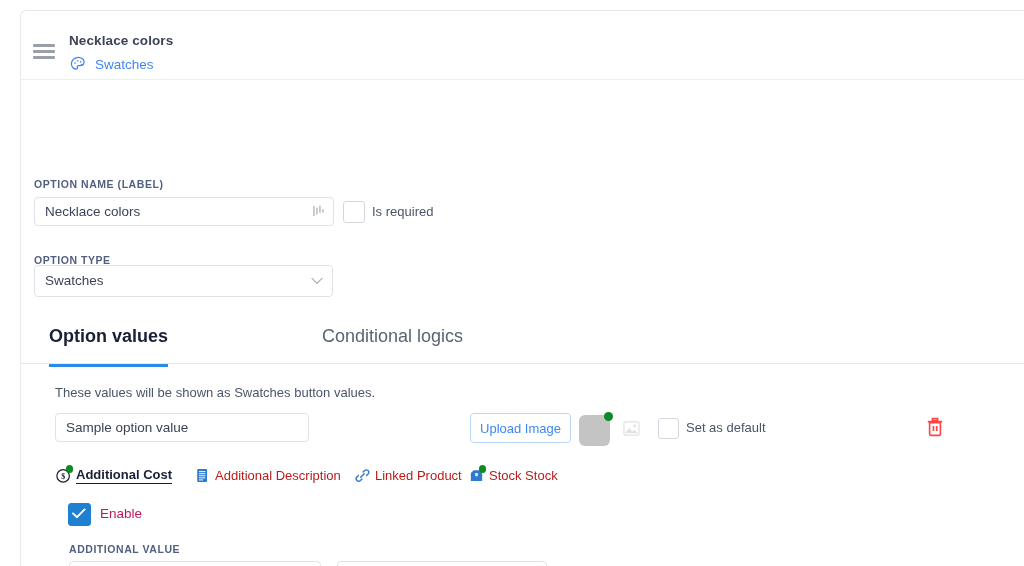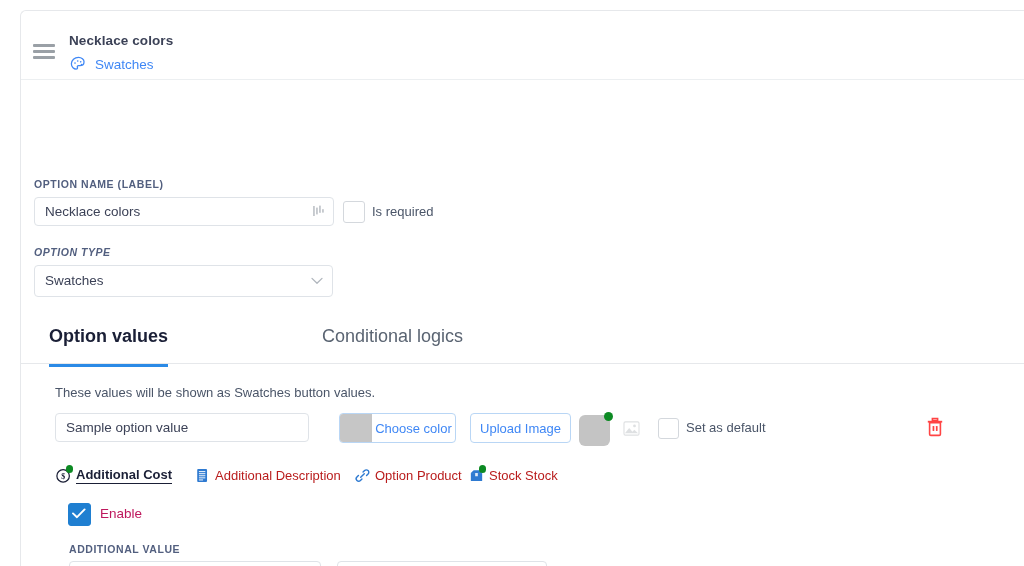--- a/index.html
+++ b/index.html
@@ -114,21 +114,21 @@
     position: absolute; left: 322px; top: 121px;
     width: 20px; height: 20px;
     border: 1px solid #d4d8dd; border-radius: 3px; background: #fff;
     cursor: pointer;
   }
   .chk-required-label {
     position: absolute; left: 351px; top: 124px;
     font-size: 13px; color: #4a5568;
   }
 
-  .lbl-option-type { position: absolute; left: 13px; top: 166px; font-style: italic; }
+  .lbl-option-type { position: absolute; left: 13px; top: 174px; }
   .select-wrap {
     position: absolute; left: 13px; top: 185px;
     width: 297px; height: 30px;
     border: 1px solid #dfe3e8; border-radius: 4px; background: #fff;
     cursor: pointer;
   }
   .select-wrap .val {
     position: absolute; left: 10px; top: 7px;
     font-size: 13.5px; color: #3c4257;
   }
@@ -341,24 +341,20 @@
       <div class="tab tab-0 active">Option values</div>
       <div class="tab tab-2">Conditional logics</div>
     </div>
 
     <div class="panel-note">These values will be shown as Swatches button values.</div>
 
     <div class="row-value">
 
       <input class="text-input inp-sample" type="text" value="Sample option value" style="">
 
-      <button class="btn-outline btn-choose-color">
-        <span class="swatch-preview"></span>
-        <span class="lbl">Choose color</span>
-      </button>
 
       <button class="btn-outline btn-upload">
         <span class="lbl">Upload Image</span>
       </button>
 
       <div class="thumb">
         <span class="thumb-badge"></span>
       </div>
 
       <span class="img-ph">
@@ -411,21 +407,21 @@
       </div>
 
       <div class="subtab st-2">
         <span class="ic">
           <svg viewBox="0 0 18 18" width="17" height="17">
             <path d="M7.1 10.9 L10.9 7.1" stroke="#2e7ad1" stroke-width="1.5" stroke-linecap="round"></path>
             <path d="M9.6 5.4 l1.6 -1.6 a2.6 2.6 0 0 1 3.7 3.7 l-1.6 1.6" fill="none" stroke="#2e7ad1" stroke-width="1.5" stroke-linecap="round"></path>
             <path d="M8.4 12.6 l-1.6 1.6 a2.6 2.6 0 0 1 -3.7 -3.7 l1.6 -1.6" fill="none" stroke="#2e7ad1" stroke-width="1.5" stroke-linecap="round"></path>
           </svg>
         </span>
-        <span class="lbl">Option Product</span>
+        <span class="lbl">Linked Product</span>
       </div>
 
       <div class="subtab st-3">
         <span class="ic">
           <svg viewBox="0 0 18 18" width="17" height="17">
             <path d="M3 6.4 h12 v8.4 h-12 z" fill="#2e7ad1"></path>
             <path d="M3 6.4 l3 -3 h6 l3 3" fill="#2e7ad1"></path>
             <rect x="7.6" y="6.4" width="2.8" height="3.4" fill="#ffffff" opacity=".85"></rect>
           </svg>
           <span class="badge-dot"></span>

